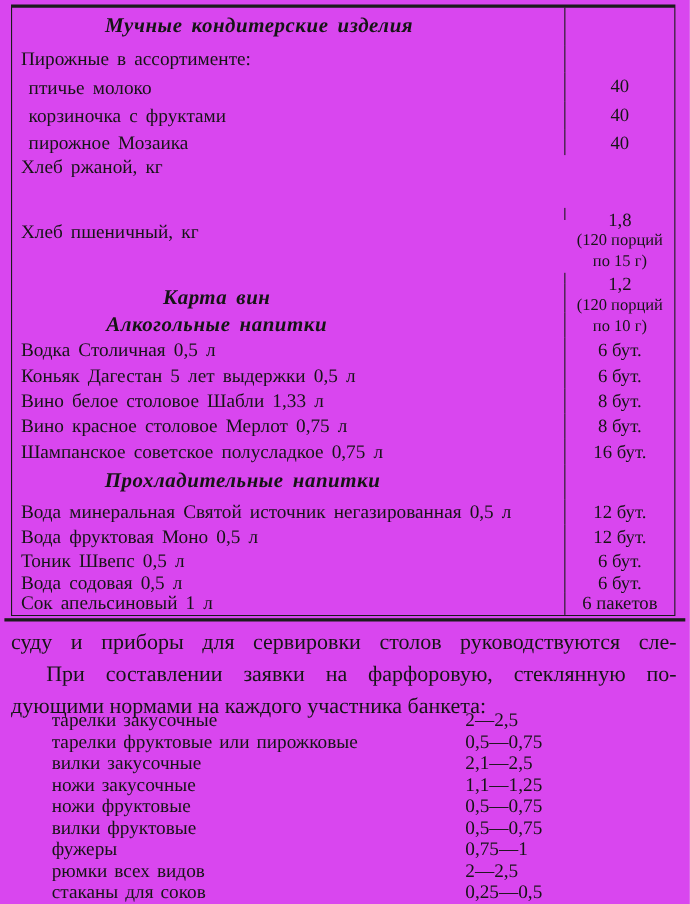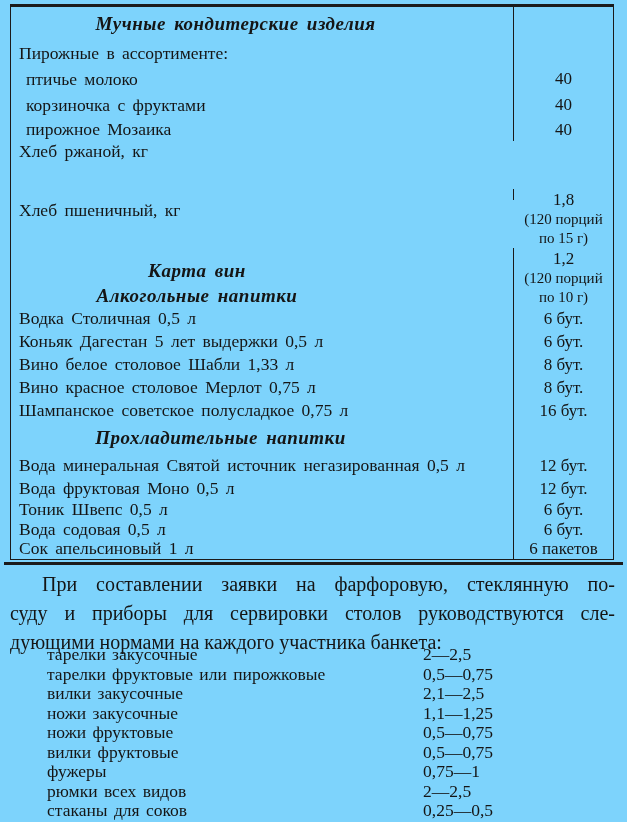--- a/index.html
+++ b/index.html
@@ -3,21 +3,21 @@
 <meta charset="utf-8">
 <style>
   * { box-sizing: border-box; }
   html, body { margin: 0; padding: 0; }
   body { background: #e9e9e5; }
 
   .page {
     position: relative;
     width: 627px;
     height: 822px;
-    background: #7dd3fc;
+    background: #d946ef;
     color: #151515;
     font-family: "Liberation Serif", "DejaVu Serif", serif;
     overflow: hidden;
   }
 
   
   .menu-table {
     position: absolute;
     left: 10px;
     top: 4px;
@@ -222,22 +222,22 @@
     <div class="t-row h20">
       <div class="t-left">Сок апельсиновый 1 л</div>
       <div class="t-right">6 пакетов</div>
     </div>
 
   </div>
 
   <div class="bottom-rule"></div>
 
   <div class="para">
+    <div class="p-line">суду и приборы для сервировки столов руководствуются сле-</div>
     <div class="p-line first">При составлении заявки на фарфоровую, стеклянную по-</div>
-    <div class="p-line">суду и приборы для сервировки столов руководствуются сле-</div>
     <div class="p-line last">дующими нормами на каждого участника банкета:</div>
   </div>
 
   <div class="norms">
     <div class="norm-row">
       <div class="norm-label">тарелки закусочные</div>
       <div class="norm-value">2—2,5</div>
     </div>
     <div class="norm-row">
       <div class="norm-label">тарелки фруктовые или пирожковые</div>

